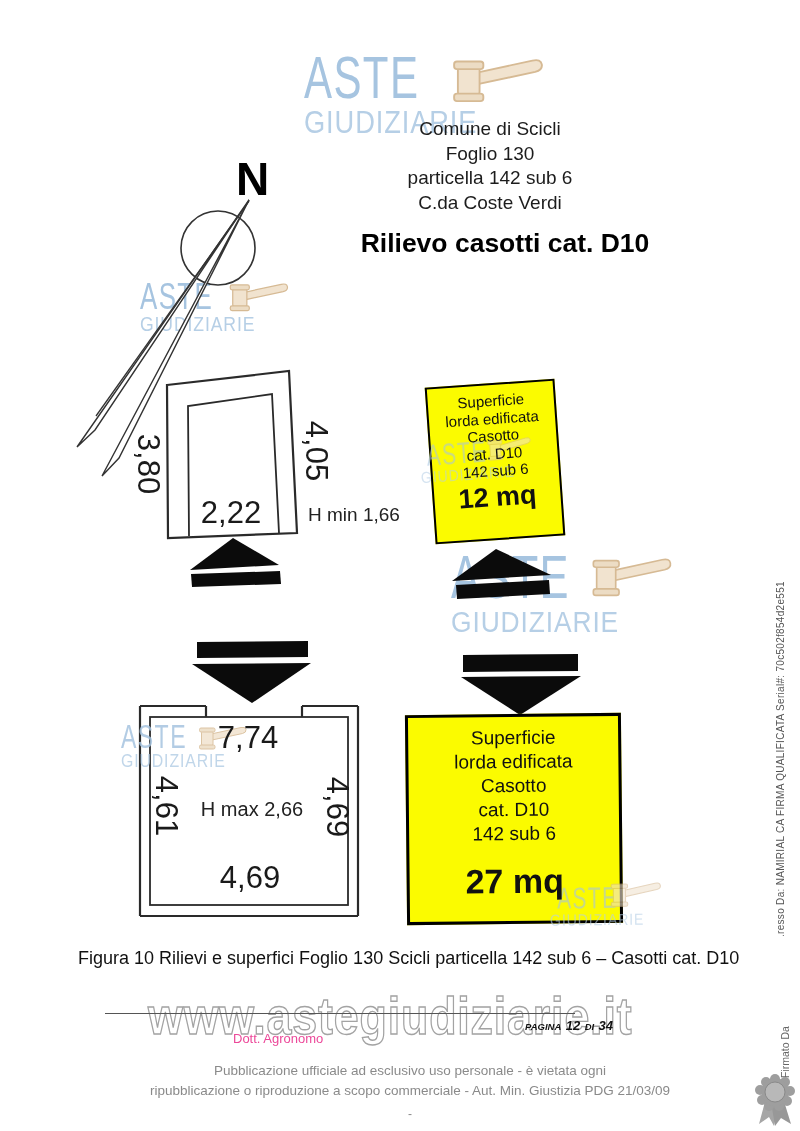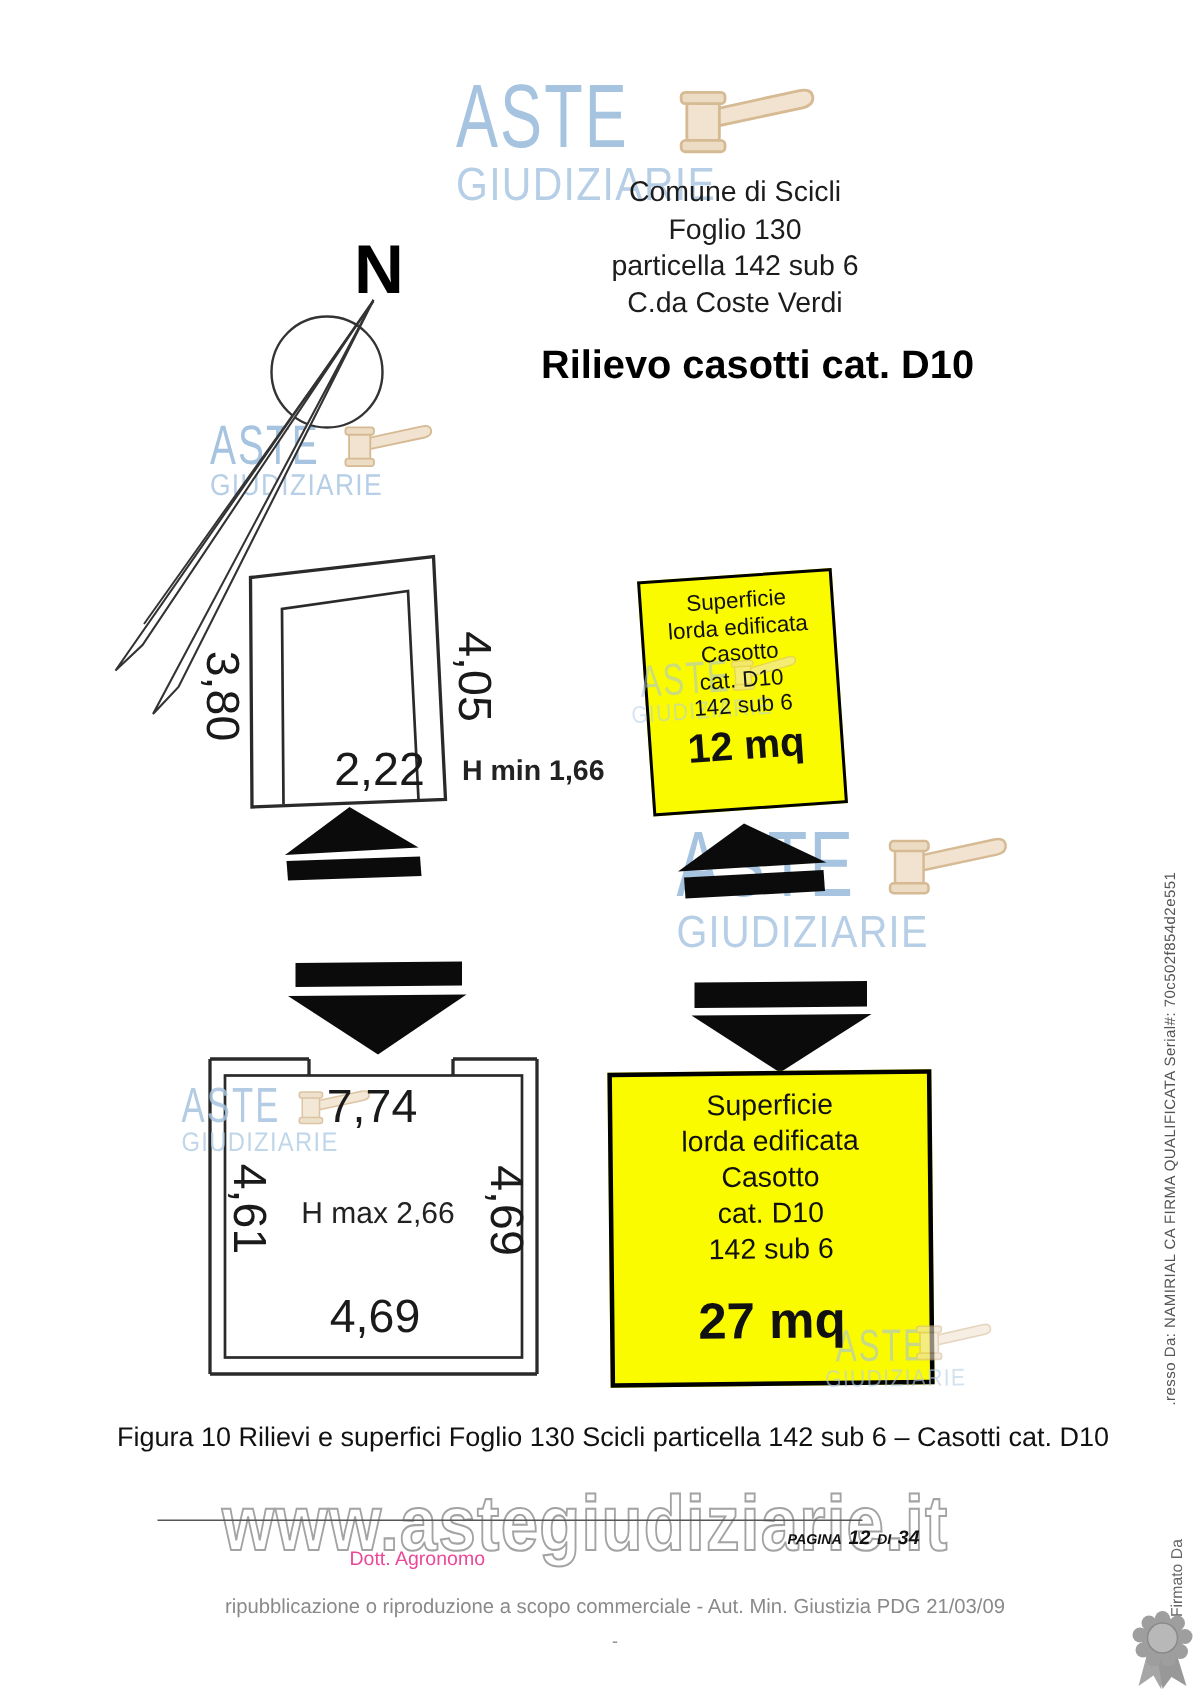--- a/index.html
+++ b/index.html
@@ -113,22 +113,22 @@
     <polygon points="463,655 578,654 578,671 463,672" fill="#0b0b0b"></polygon>
     <polygon points="461,677 581,676 520,715" fill="#0b0b0b"></polygon>
 
     <rect x="140" y="706" width="218" height="210" fill="#fff"></rect>
     <path d="M140 916 L358 916 M140 706 L140 916 M358 706 L358 916 M140 706 L206 706 M302 706 L358 706 M206 706 L206 717 M302 706 L302 717" fill="none" stroke="#2a2a2a" stroke-width="2.2"></path>
     <rect x="150" y="717" width="198" height="188" fill="none" stroke="#2a2a2a" stroke-width="1.8"></rect>
   </svg>
 
   <div class="txt dim vdim center" style="left:113px;top:446px;width:70px;">3,80</div>
   <div class="txt dim vdim center" style="left:281px;top:433px;width:70px;">4,05</div>
-  <div class="txt dim center" style="left:196px;top:495px;width:70px;margin-left:22px;">2,22</div>
-  <div class="txt note" style="left:308px;top:504px;font-weight:bold;">H min 1,66</div>
+  <div class="txt dim center" style="left:196px;top:495px;width:70px;">2,22</div>
+  <div class="txt note" style="left:308px;top:504px;">H min 1,66</div>
 
   <div class="txt dim center" style="left:213px;top:720px;width:70px;">7,74</div>
   <div class="txt dim vdim center" style="left:131px;top:788px;width:70px;">4,61</div>
   <div class="txt dim vdim center" style="left:302px;top:789px;width:70px;">4,69</div>
   <div class="txt dim center" style="left:215px;top:860px;width:70px;">4,69</div>
   <div class="txt center" style="left:182px;top:798px;width:140px;font-size:20px;color:#222;">H max 2,66</div>
 
   <div class="ybox" style="left:430px;top:383px;width:126px;height:153px;transform:rotate(-4deg);border-width:2.5px;">
     <div class="boxwm" style="left:-12px;top:52px;">
       <span class="wm-aste" style="font-size:30px;">ASTE</span>
@@ -173,20 +173,21 @@
   <div class="txt" style="left:525px;top:1016px;font-weight:bold;color:#111;z-index:2;white-space:nowrap;font-style:italic;">
     <span style="font-size:9.5px;">PAGINA</span>
     <span style="font-size:13px;">12</span>
     <span style="font-size:9.5px;">DI</span>
     <span style="font-size:13px;">34</span>
   </div>
 
   <div class="txt" style="left:233px;top:1031px;font-size:13px;color:#ec4899;">Dott. Agronomo</div>
 
   <div class="txt center grey" style="left:80px;top:1061px;width:660px;font-size:13.5px;line-height:20px;">
+    <div>Pubblicazione ufficiale ad esclusivo uso personale - è vietata ogni</div>
     <div>ripubblicazione o riproduzione a scopo commerciale - Aut. Min. Giustizia PDG 21/03/09</div>
     <div style="font-size:12px;margin-top:3px;">-</div>
   </div>
 
   <div class="vtext" style="left:775px;top:937px;font-size:10px;letter-spacing:.3px;">.resso Da: NAMIRIAL CA FIRMA QUALIFICATA Serial#: 70c502f854d2e551</div>
   <div class="vtext" style="left:779px;top:1078px;font-size:10.5px;color:#666;">Firmato Da</div>
 
   <svg class="abs" style="left:752px;top:1072px;z-index:2;" width="46" height="56" viewBox="0 0 46 56">
     <polygon points="14,26 7,52 17,45 22,54 27,30" fill="#a6a6a6"></polygon>
     <polygon points="31,26 39,52 29,46 23,54 19,30" fill="#989898"></polygon>

